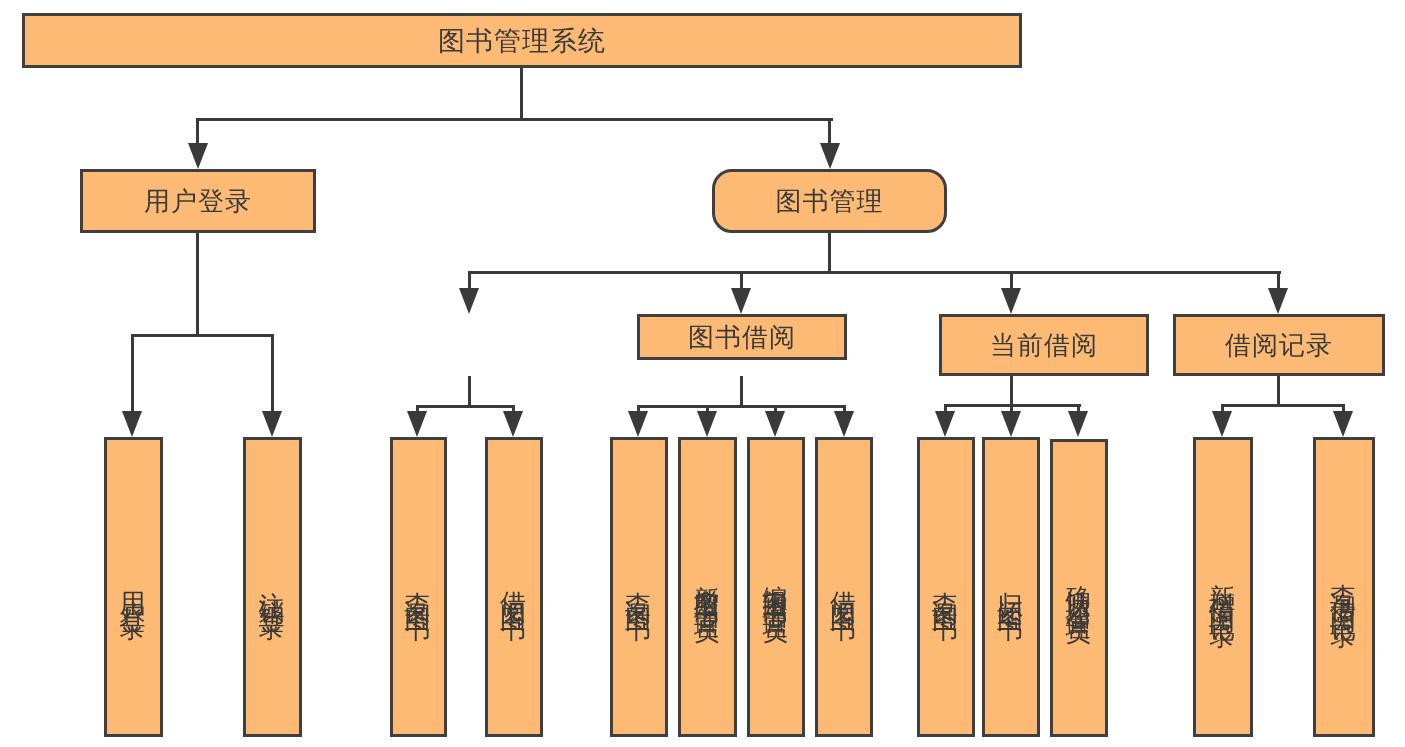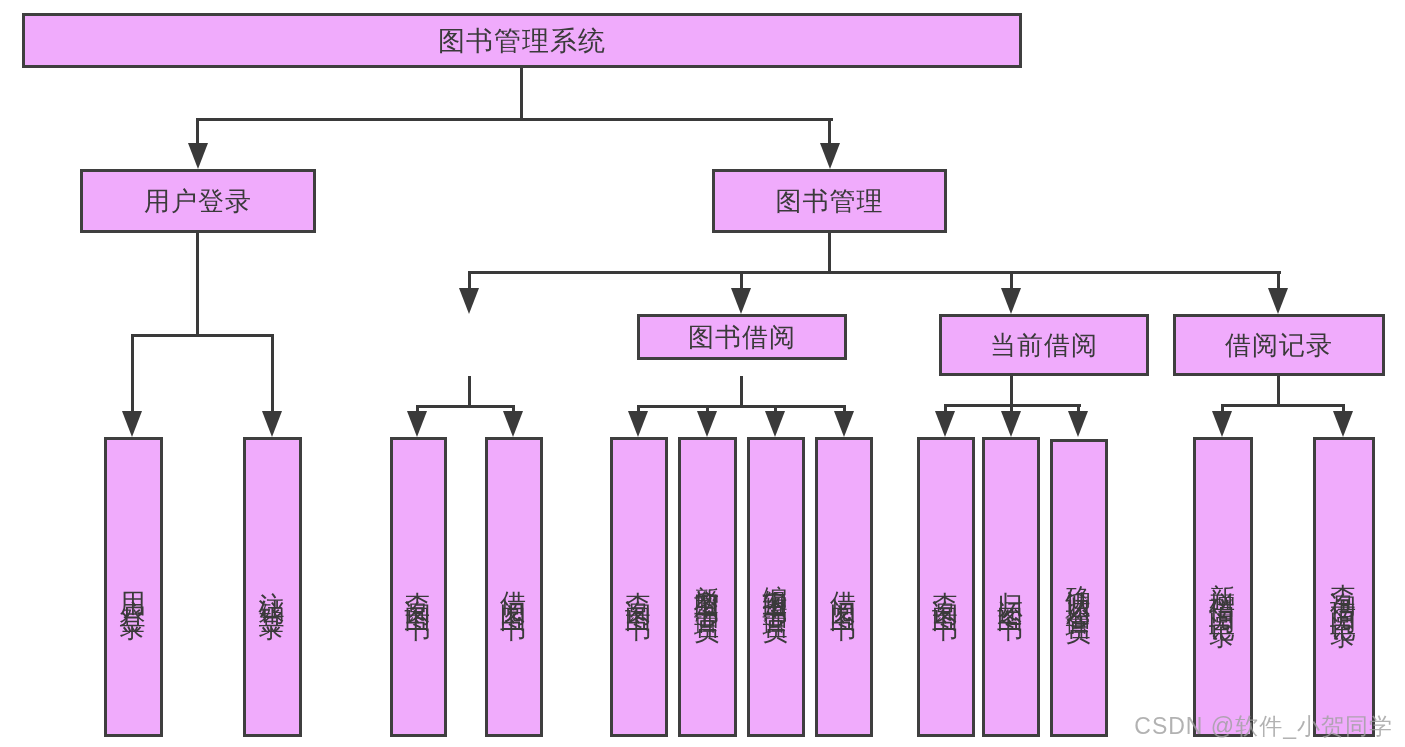--- a/index.html
+++ b/index.html
@@ -10,21 +10,21 @@
   .canvas{
     position:relative;
     width:1405px;height:747px;
     background:#ffffff;
     overflow:hidden;
   }
   .box{
     position:absolute;
     box-sizing:border-box;
     border:3px solid #3f3f3f;
-    background:#f0abfc;
+    background:#fdba74;
     display:flex;
     align-items:center;
     justify-content:center;
     color:#3a3a3a;
     font-size:26px;
     letter-spacing:1px;
     white-space:nowrap;
     z-index:2;
   }
   .vbox{
@@ -62,21 +62,21 @@
   <div class="box" style="left:22px;top:13px;width:1000px;height:55px;font-size:27px;">图书管理系统</div>
 
   <div class="vline" style="left:520px;top:68px;height:52px;"></div>
   <div class="hline" style="left:197px;top:118px;width:636px;"></div>
   <div class="vline" style="left:196px;top:118px;height:28px;"></div>
   <div class="arrow-down" style="left:188px;top:143px;"></div>
   <div class="vline" style="left:828px;top:118px;height:28px;"></div>
   <div class="arrow-down" style="left:820px;top:143px;"></div>
 
   <div class="box" style="left:80px;top:169px;width:236px;height:64px;">用户登录</div>
-  <div class="box" style="left:712px;top:169px;width:235px;height:64px;">图书管理</div>
+  <div class="box" style="left:712px;top:169px;width:235px;height:64px;border-radius:20px;">图书管理</div>
 
   <div class="vline" style="left:828px;top:233px;height:41px;"></div>
   <div class="hline" style="left:468px;top:271px;width:813px;"></div>
   <div class="vline" style="left:468px;top:271px;height:20px;"></div>
   <div class="arrow-down" style="left:459px;top:288px;"></div>
   <div class="vline" style="left:740px;top:271px;height:20px;"></div>
   <div class="arrow-down" style="left:731px;top:288px;"></div>
   <div class="vline" style="left:1010px;top:271px;height:20px;"></div>
   <div class="arrow-down" style="left:1001px;top:288px;"></div>
   <div class="vline" style="left:1277px;top:271px;height:20px;"></div>
@@ -138,15 +138,14 @@
   <div class="box vbox tight" style="left:747px;top:437px;width:58px;height:300px;">编辑图书（管理员）</div>
   <div class="box vbox" style="left:815px;top:437px;width:58px;height:300px;">借阅图书</div>
 
   <div class="box vbox" style="left:917px;top:437px;width:58px;height:300px;">查询图书</div>
   <div class="box vbox" style="left:982px;top:437px;width:58px;height:300px;">归还图书</div>
   <div class="box vbox tight" style="left:1050px;top:439px;width:58px;height:298px;">确认归还（管理员）</div>
 
   <div class="box vbox" style="left:1193px;top:437px;width:60px;height:300px;">新增借阅记录</div>
   <div class="box vbox" style="left:1313px;top:437px;width:62px;height:300px;">查询借阅记录</div>
 
-  <div class="watermark">CSDN @软件_小贺同学</div>
 
 </div>
 
 </body></html>

